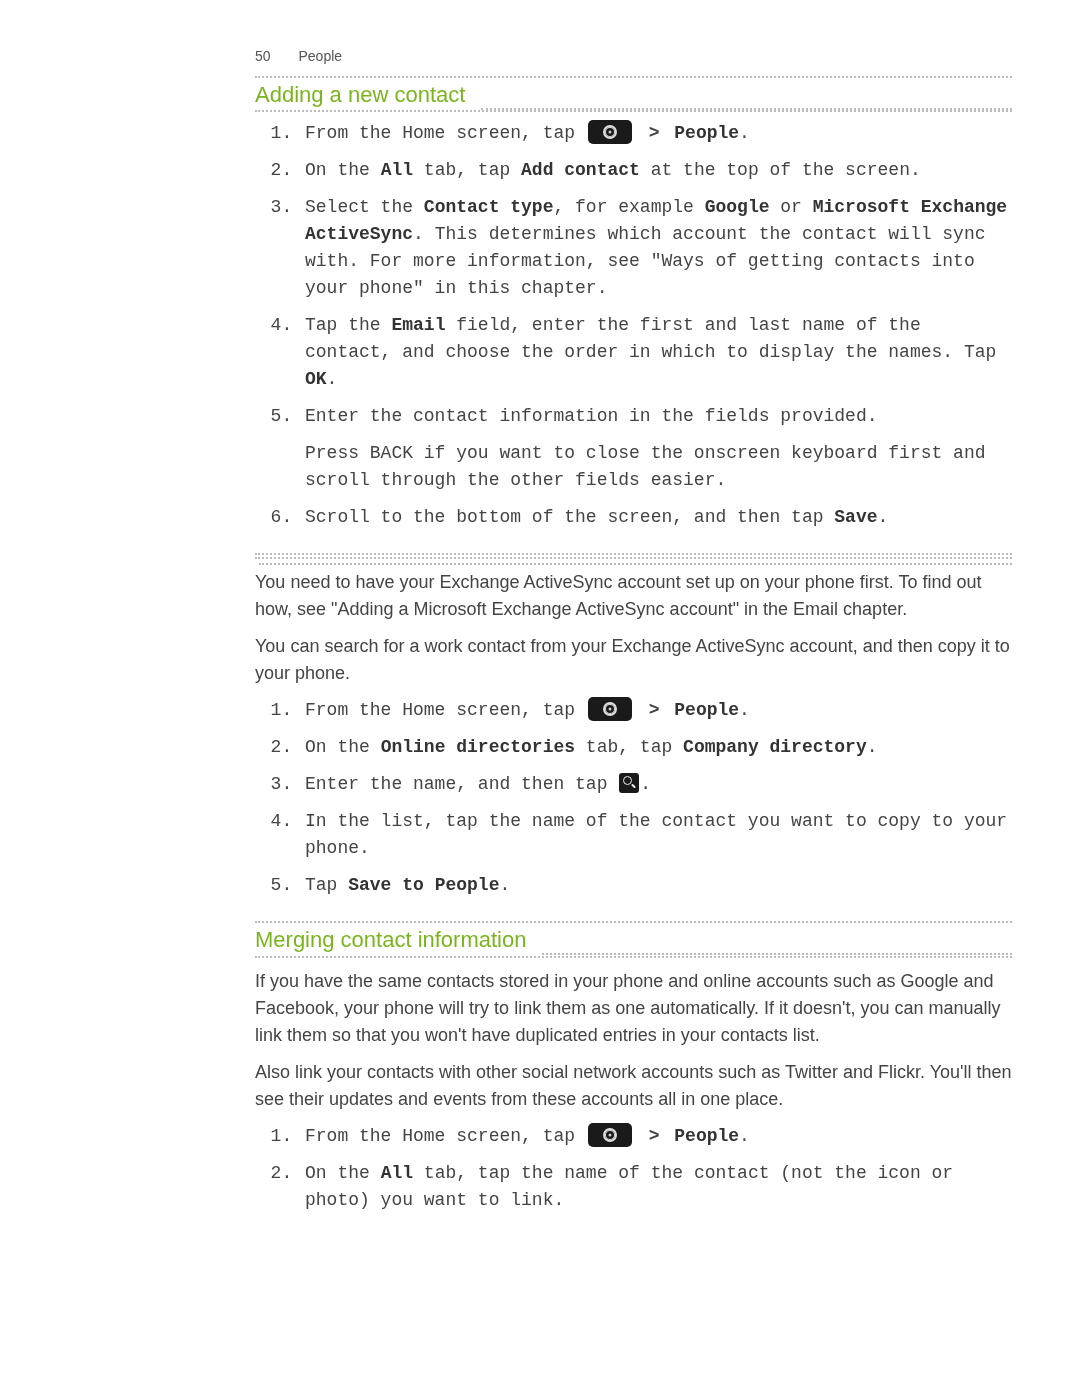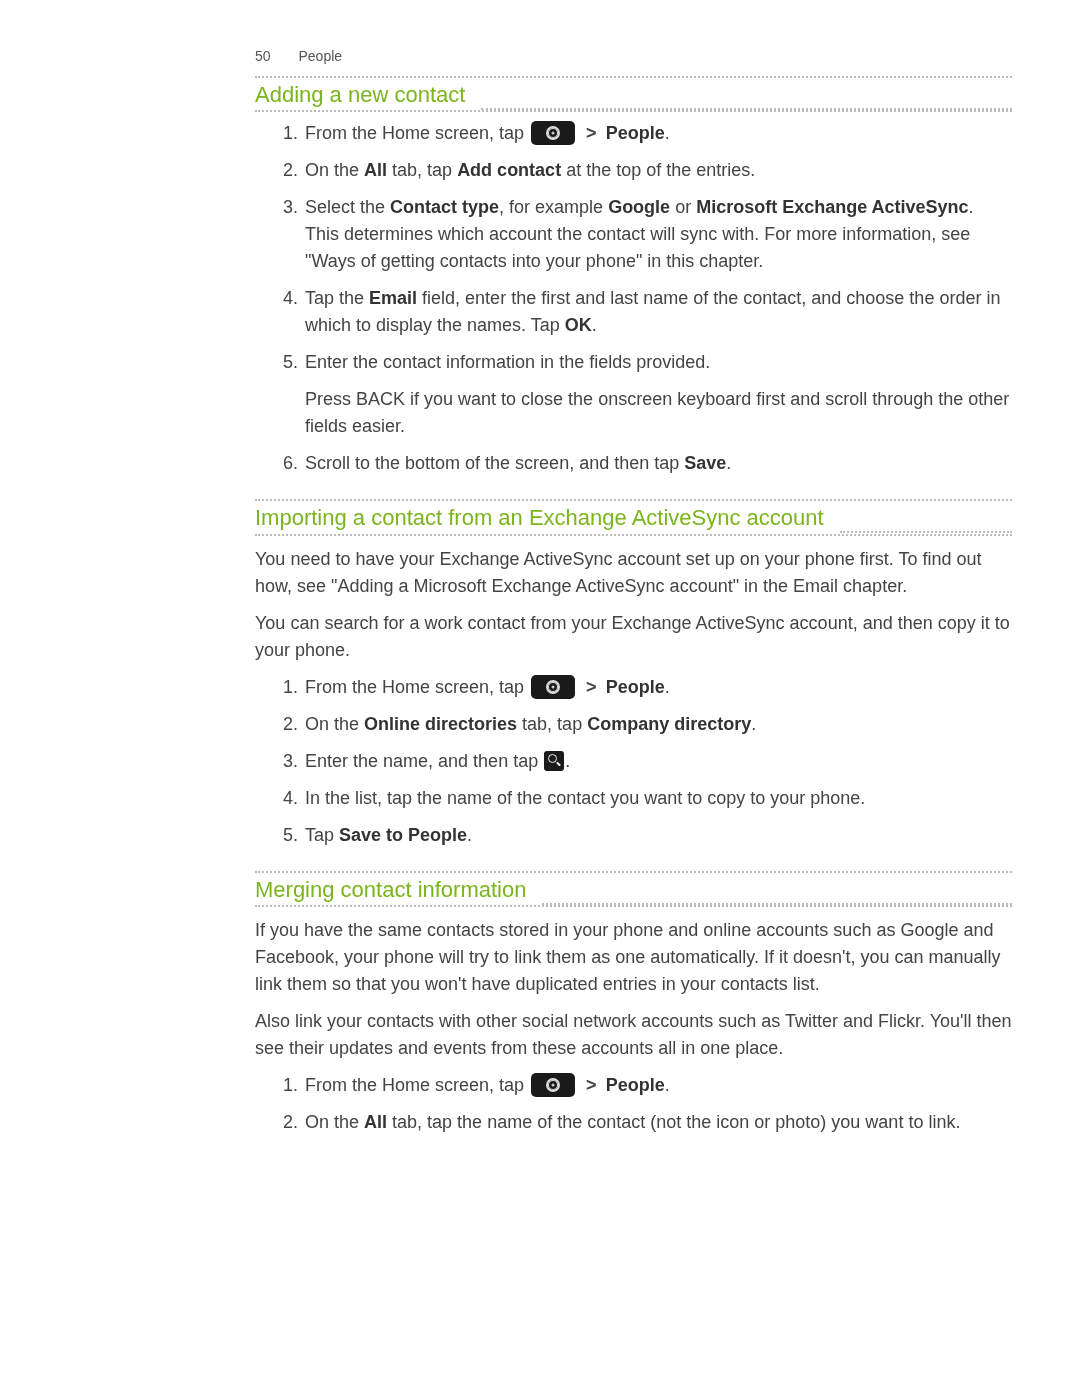--- a/index.html
+++ b/index.html
@@ -53,20 +53,21 @@
     list-style: decimal;
     padding-left: 48px;
     margin: 8px 0 0 0;
   }
   ol.steps > li {
     font-size: 18px;
     line-height: 1.5;
     color: #444;
     margin-bottom: 10px;
     padding-left: 2px;
+    font-family: Liberation Mono, monospace;
   }
   ol.steps > li .sub {
     display: block;
     margin-top: 10px;
   }
   p.body {
     font-size: 18px;
     line-height: 1.5;
     color: #444;
     margin: 10px 0;
@@ -159,42 +160,41 @@
     <div class="rule-top"></div>
 
     <ol class="steps">
       <li>
         <span>From the Home screen, tap </span>
         <span class="apps-icon"><span class="dot"></span></span>
         <span class="gt">&gt;</span>
         <span class="bold">People</span><span>.</span>
       </li>
       <li>
-        <span>On the </span><span class="bold">All</span><span> tab, tap </span><span class="bold">Add contact</span><span> at the top of the entries.</span>
+        <span>On the </span><span class="bold">All</span><span> tab, tap </span><span class="bold">Add contact</span><span> at the top of the screen.</span>
       </li>
       <li>
         <span>Select the </span><span class="bold">Contact type</span><span>, for example </span><span class="bold">Google</span><span> or </span><span class="bold">Microsoft Exchange ActiveSync</span><span>. This determines which account the contact will sync with. For more information, see "Ways of getting contacts into your phone" in this chapter.</span>
       </li>
       <li>
         <span>Tap the </span><span class="bold">Email</span><span> field, enter the first and last name of the contact, and choose the order in which to display the names. Tap </span><span class="bold">OK</span><span>.</span>
       </li>
       <li>
         <span>Enter the contact information in the fields provided.</span>
         <span class="sub">Press BACK if you want to close the onscreen keyboard first and scroll through the other fields easier.</span>
       </li>
       <li>
         <span>Scroll to the bottom of the screen, and then tap </span><span class="bold">Save</span><span>.</span>
       </li>
     </ol>
   </div>
 
   <div class="section-block">
     <div class="rule-top"></div>
     <div class="title-line">
-      <h2 class="section-title">Importing a contact from an Exchange ActiveSync account</h2>
       <div class="dots-after"></div>
     </div>
     <div class="rule-top"></div>
 
     <p class="body">You need to have your Exchange ActiveSync account set up on your phone first. To find out how, see "Adding a Microsoft Exchange ActiveSync account" in the Email chapter.</p>
     <p class="body">You can search for a work contact from your Exchange ActiveSync account, and then copy it to your phone.</p>
 
     <ol class="steps">
       <li>
         <span>From the Home screen, tap </span>

